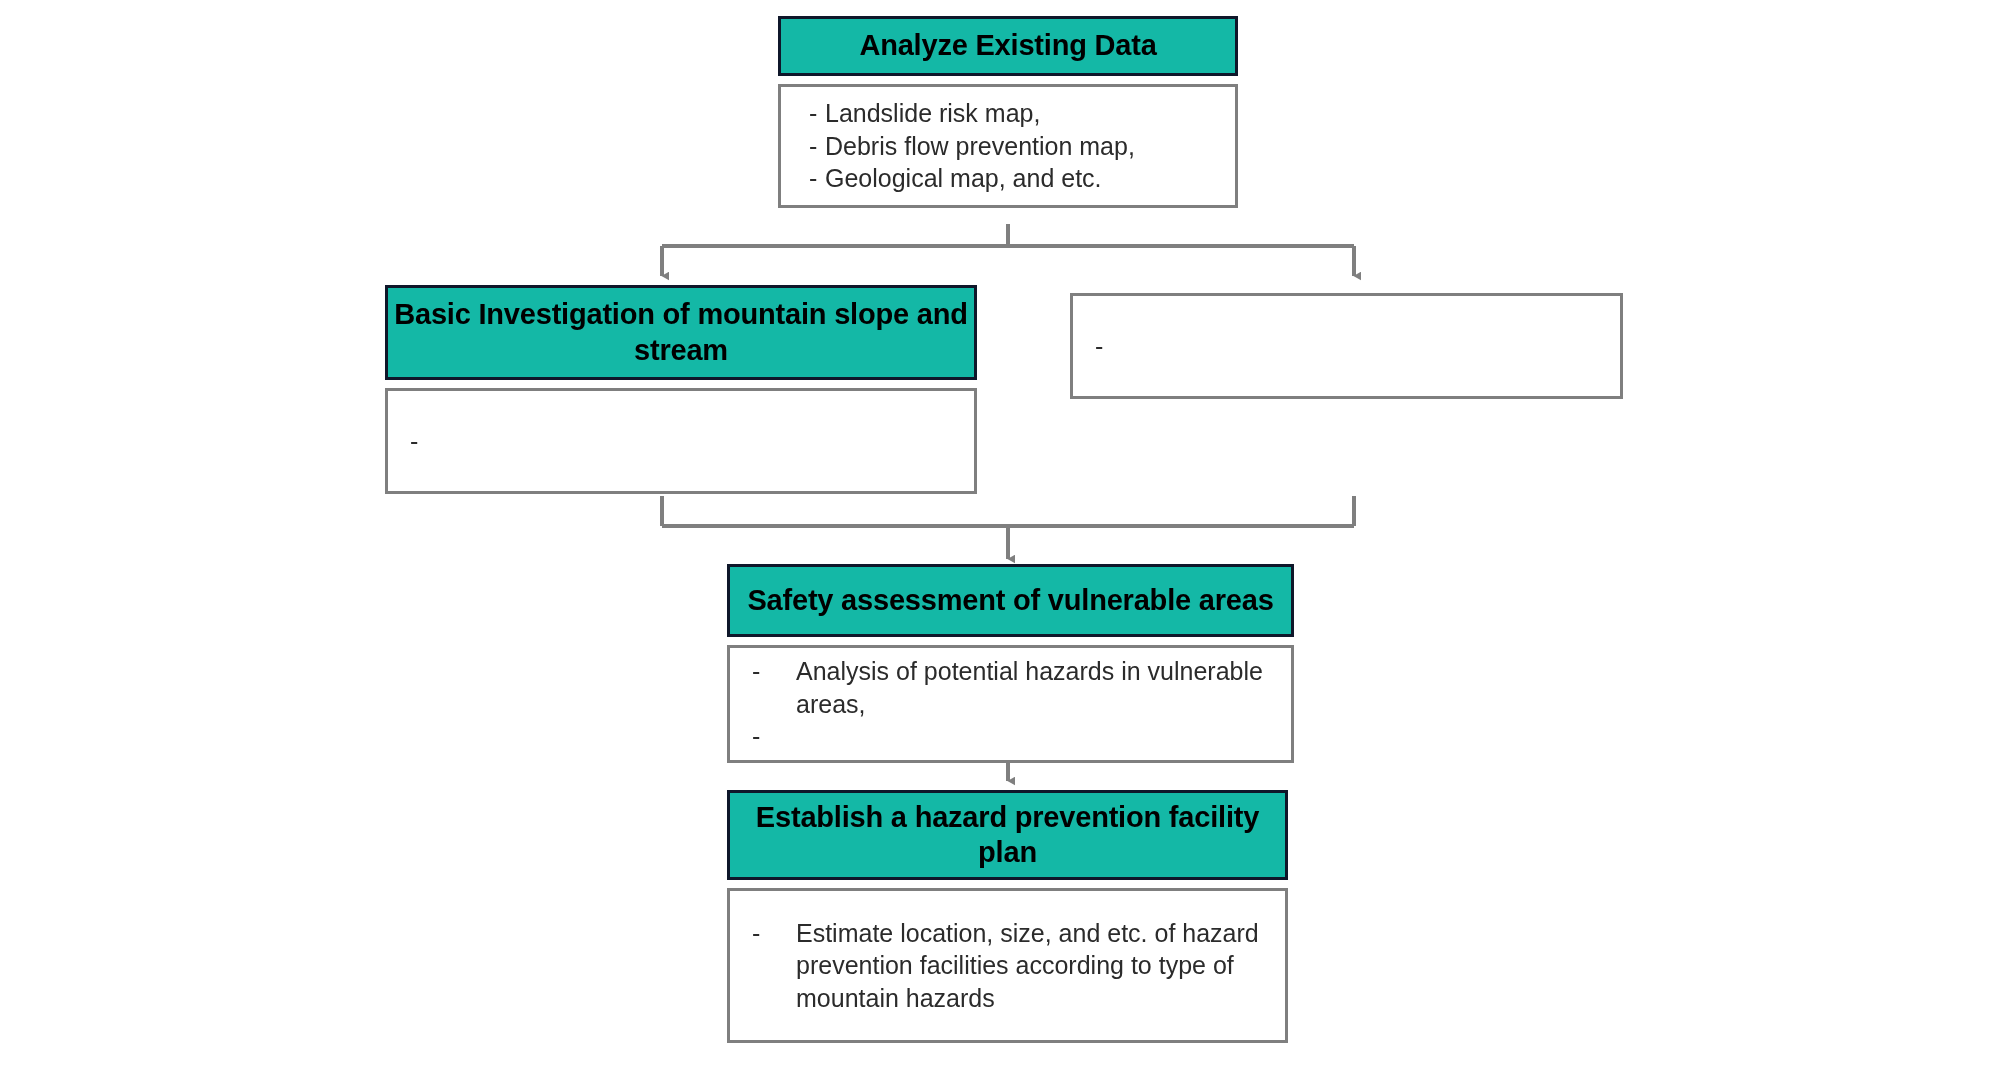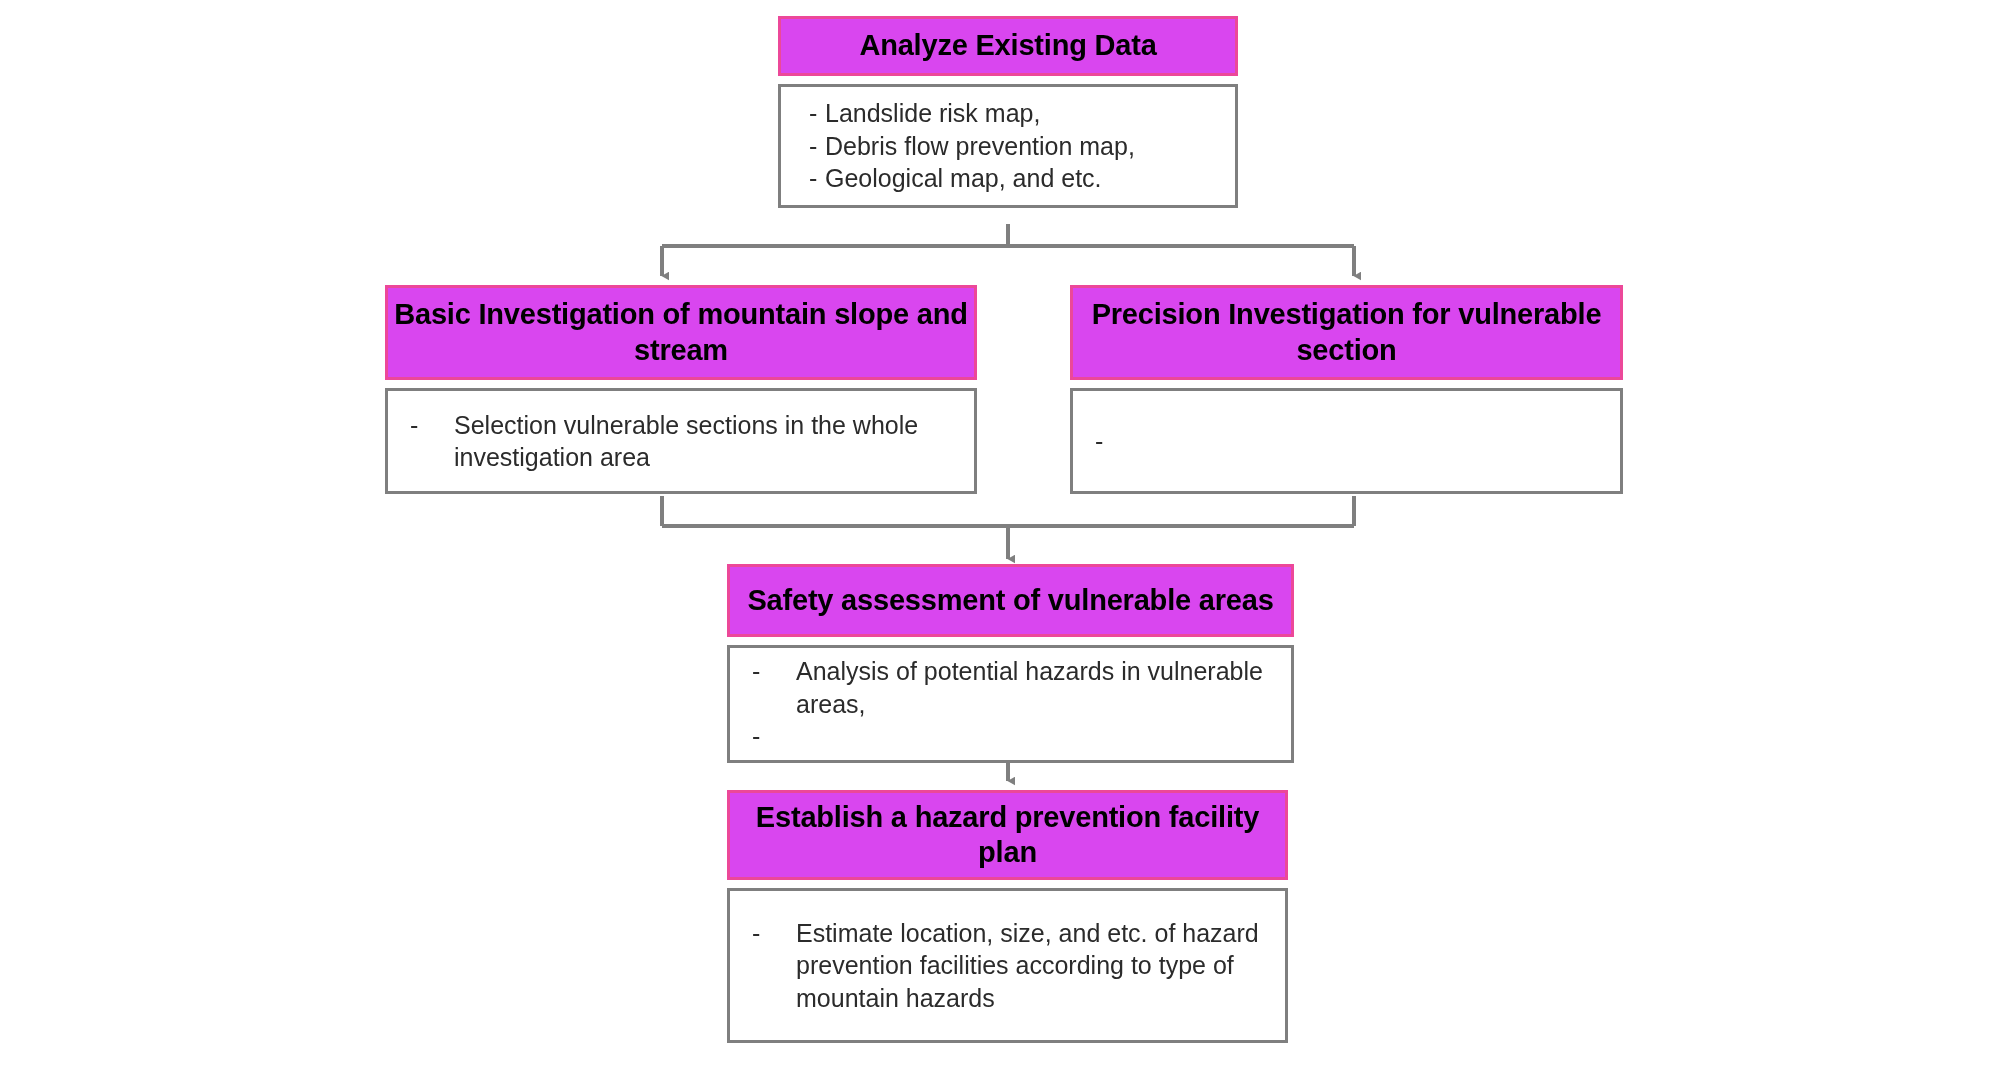--- a/index.html
+++ b/index.html
@@ -31,22 +31,22 @@
     pointer-events: none;
   }
 
   
   .node {
     position: absolute;
     box-sizing: border-box;
   }
   .node-header {
     box-sizing: border-box;
-    background: #d946ef;
-    border: 3px solid #ec4899;
+    background: #14b8a6;
+    border: 3px solid #0f172a;
     font-weight: bold;
     text-align: center;
     color: #000000;
     display: flex;
     align-items: center;
     justify-content: center;
     line-height: 1.22;
     letter-spacing: -0.2px;
   }
   .node-body {
@@ -161,28 +161,26 @@
     </div>
   </div>
 
   <div class="node" id="node-basic">
     <div class="node-header">Basic Investigation of mountain slope and stream</div>
     <div class="node-gap"></div>
     <div class="node-body">
       <ul class="bullet-list wide">
         <li class="bullet-item">
           <span class="bullet-dash">-</span>
-          <span class="bullet-text">Selection vulnerable sections in the whole investigation area</span>
         </li>
       </ul>
     </div>
   </div>
 
   <div class="node" id="node-precision">
-    <div class="node-header">Precision Investigation for vulnerable section</div>
     <div class="node-gap"></div>
     <div class="node-body">
       <ul class="bullet-list wide">
         <li class="bullet-item">
           <span class="bullet-dash">-</span>
         </li>
       </ul>
     </div>
   </div>
 

